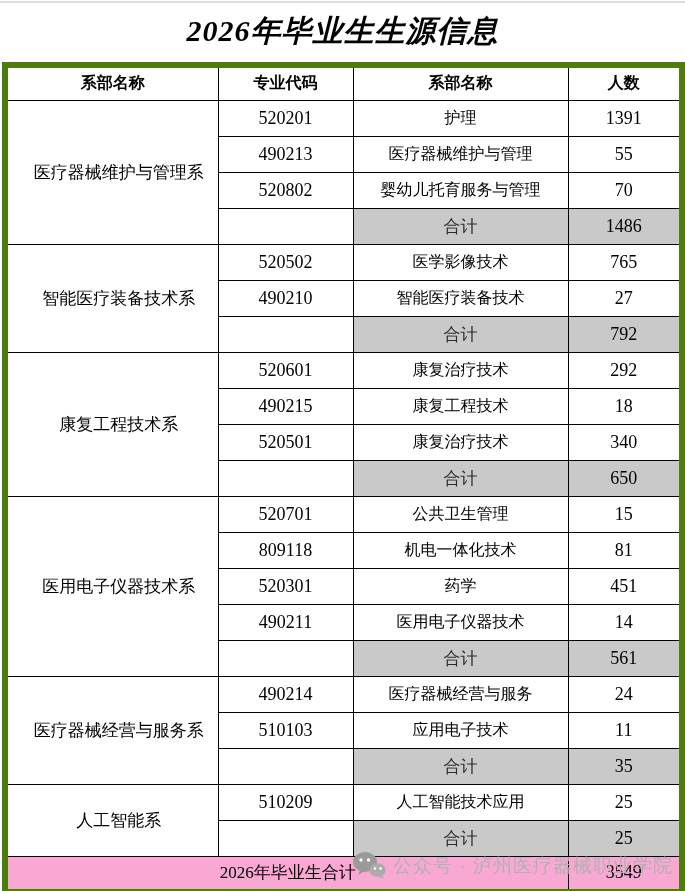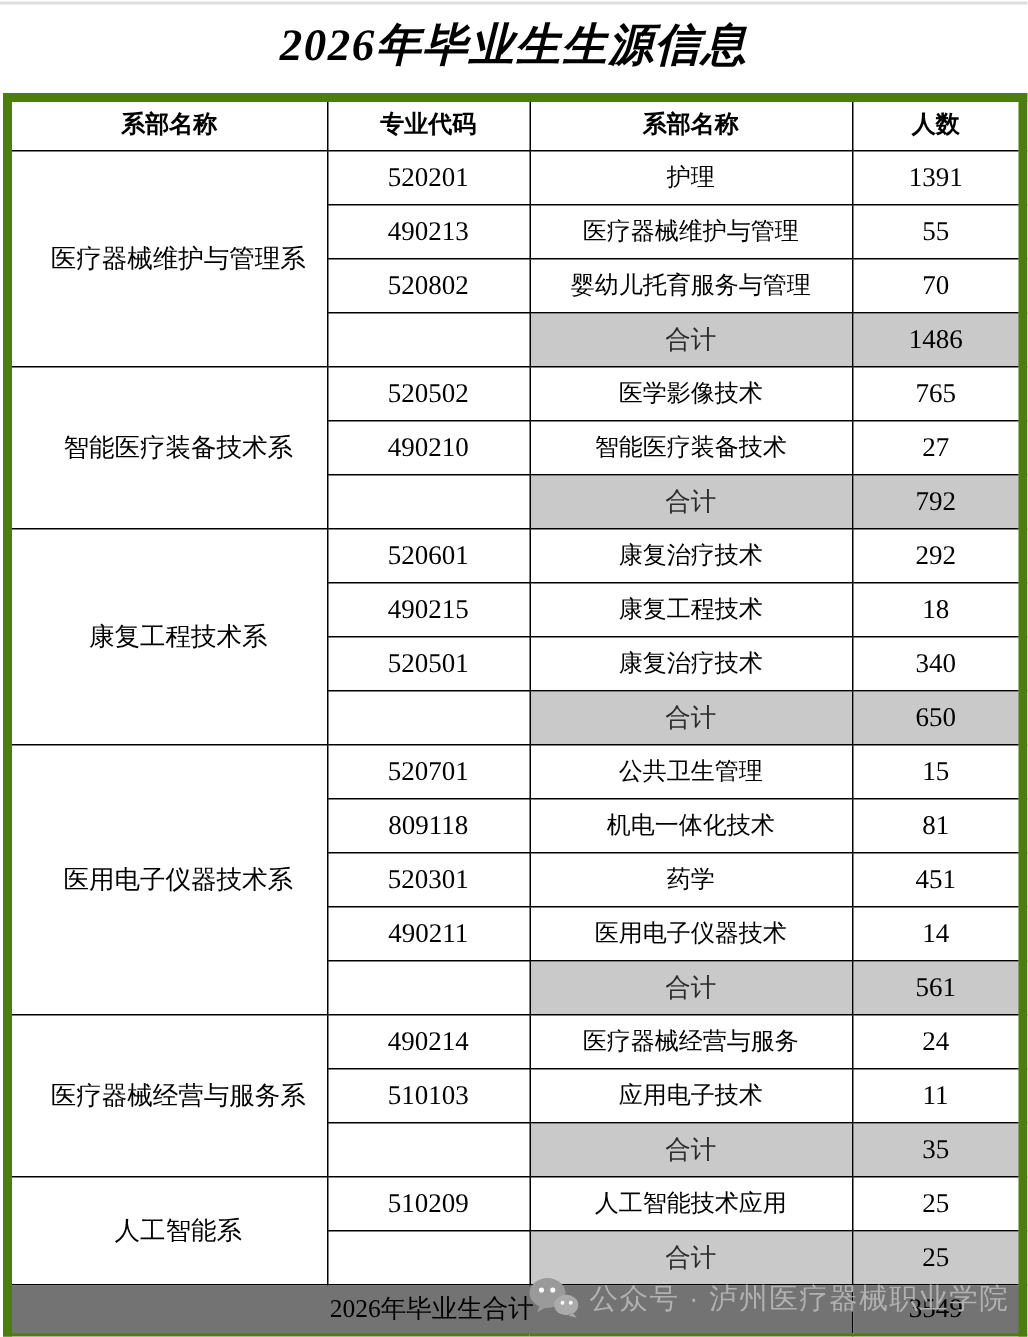--- a/index.html
+++ b/index.html
@@ -23,21 +23,21 @@
     padding:0; overflow:hidden;
   }
   .src thead tr { height:35px; }
   .src tbody tr { height:36px; }
   .src th { font-size:16px; font-weight:700; font-family:"Liberation Sans", sans-serif; }
   td.dept  { font-size:17px;padding-left:12px; }
   td.code, td.num { font-family:"Liberation Serif", serif; font-size:18px; }
   td.major { font-size:16px; }
   td.subtotal { background:#c9c9c9; }
   td.sub-label { font-size:17px; color:#2b2b2b; }
-  tr.footer-row td { background:#737373; }
+  tr.footer-row td { background:#f9a8d4; }
   td.footer-label { font-size:17px; font-family:"Liberation Serif", serif; }
   .watermark {
     position:absolute; left:352px; top:847px; height:32px;
     display:flex; align-items:flex-end; gap:7px;
     pointer-events:none; white-space:nowrap;
   }
   .wm-text {
     font-size:19px; color:#b1b1b1; letter-spacing:1px;
   }
   .wm-icon { display:inline-block; width:34px; height:28px; }

